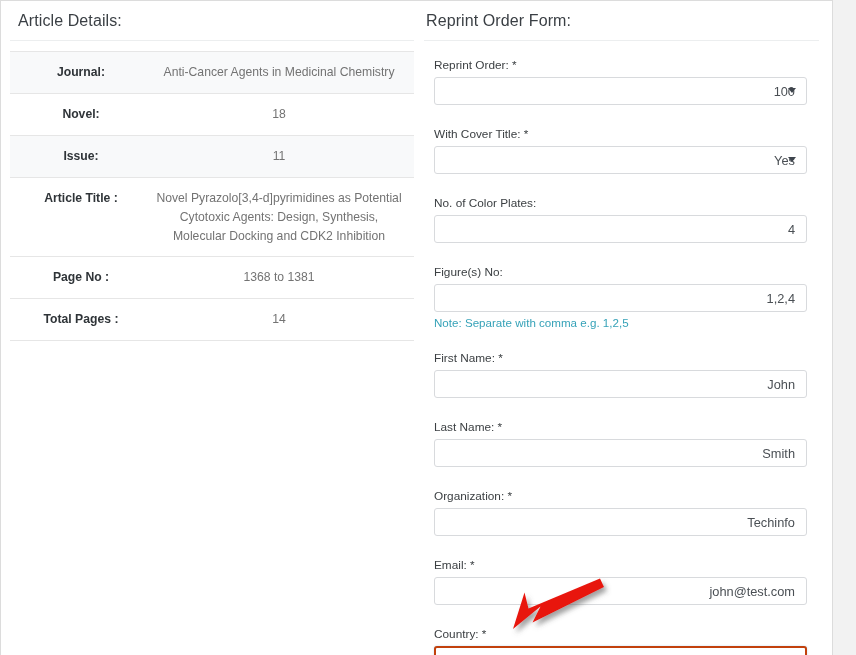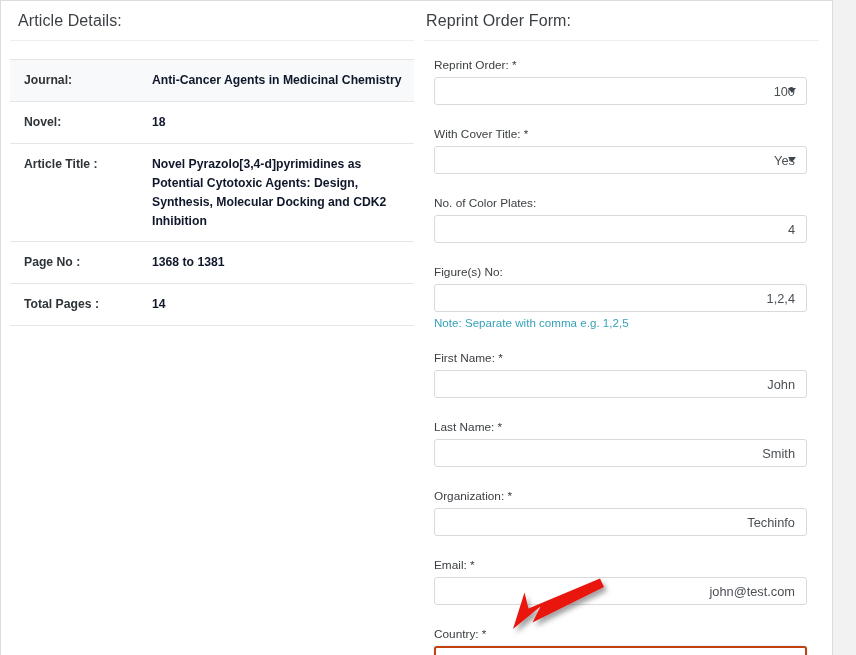--- a/index.html
+++ b/index.html
@@ -70,42 +70,42 @@
     background: #eceeef;
     margin: 0 0 0 0;
   }
   .col-left .heading-rule { width: 404px; }
   .col-right .heading-rule { width: 395px; }
 
   
   .details-table {
     width: 404px;
     border-collapse: collapse;
-    margin-top: 18px;
+    margin-top: 10px;
     table-layout: fixed;
+    text-align: center;
   }
   .details-table tr { border-bottom: 1px solid #e6e6e6; }
   .details-table tr.striped { background: #f8f9fa; }
   .details-table td {
     padding: 11px 8px 11px 14px;
     font-size: 12.2px;
     color: #3f4448;
     vertical-align: top;
     line-height: 1.55;
   }
   .details-table td.key {
     width: 136px;
     font-weight: bold;
     color: #2f3438;
     white-space: nowrap;
   }
   .details-table td.val {
     padding-left: 6px;
-    color: #0f172a;
-    font-weight: bold;
+    color: #737373;
   }
   .details-table tr:first-child { border-top: 1px solid #e6e6e6; }
 
   
   .form-body { padding: 8px 0 0 2px; }
 
   .form-group { margin-bottom: 22px; }
 
   .form-label {
     display: block;
@@ -199,20 +199,24 @@
       <table class="details-table">
         <tbody>
           <tr class="striped">
             <td class="key">Journal:</td>
             <td class="val">Anti-Cancer Agents in Medicinal Chemistry</td>
           </tr>
           <tr>
             <td class="key">Novel:</td>
             <td class="val">18</td>
           </tr>
+          <tr class="striped">
+            <td class="key">Issue:</td>
+            <td class="val">11</td>
+          </tr>
           <tr>
             <td class="key">Article Title :</td>
             <td class="val">Novel Pyrazolo[3,4-d]pyrimidines as Potential Cytotoxic Agents: Design, Synthesis, Molecular Docking and CDK2 Inhibition</td>
           </tr>
           <tr>
             <td class="key">Page No :</td>
             <td class="val">1368 to 1381</td>
           </tr>
           <tr>
             <td class="key">Total Pages :</td>

